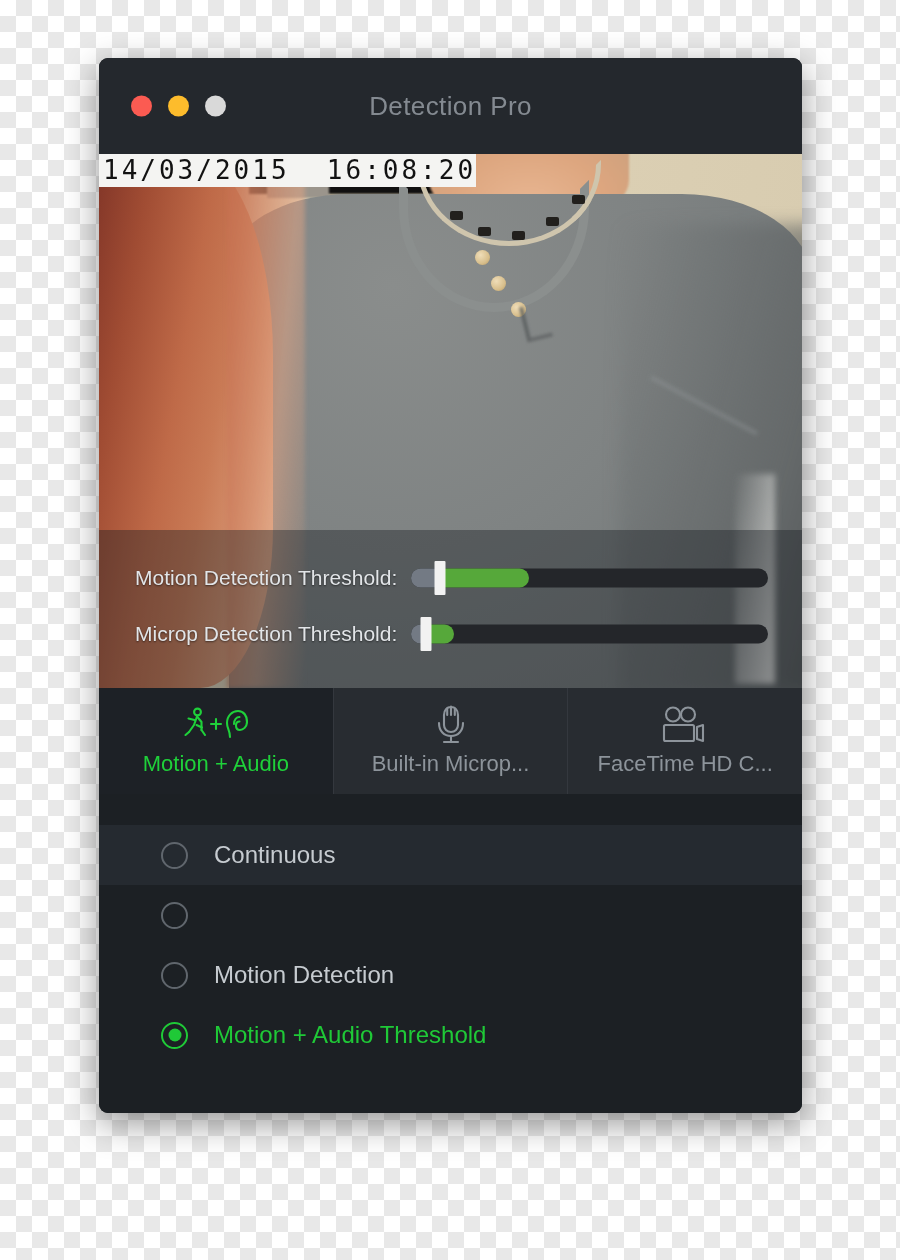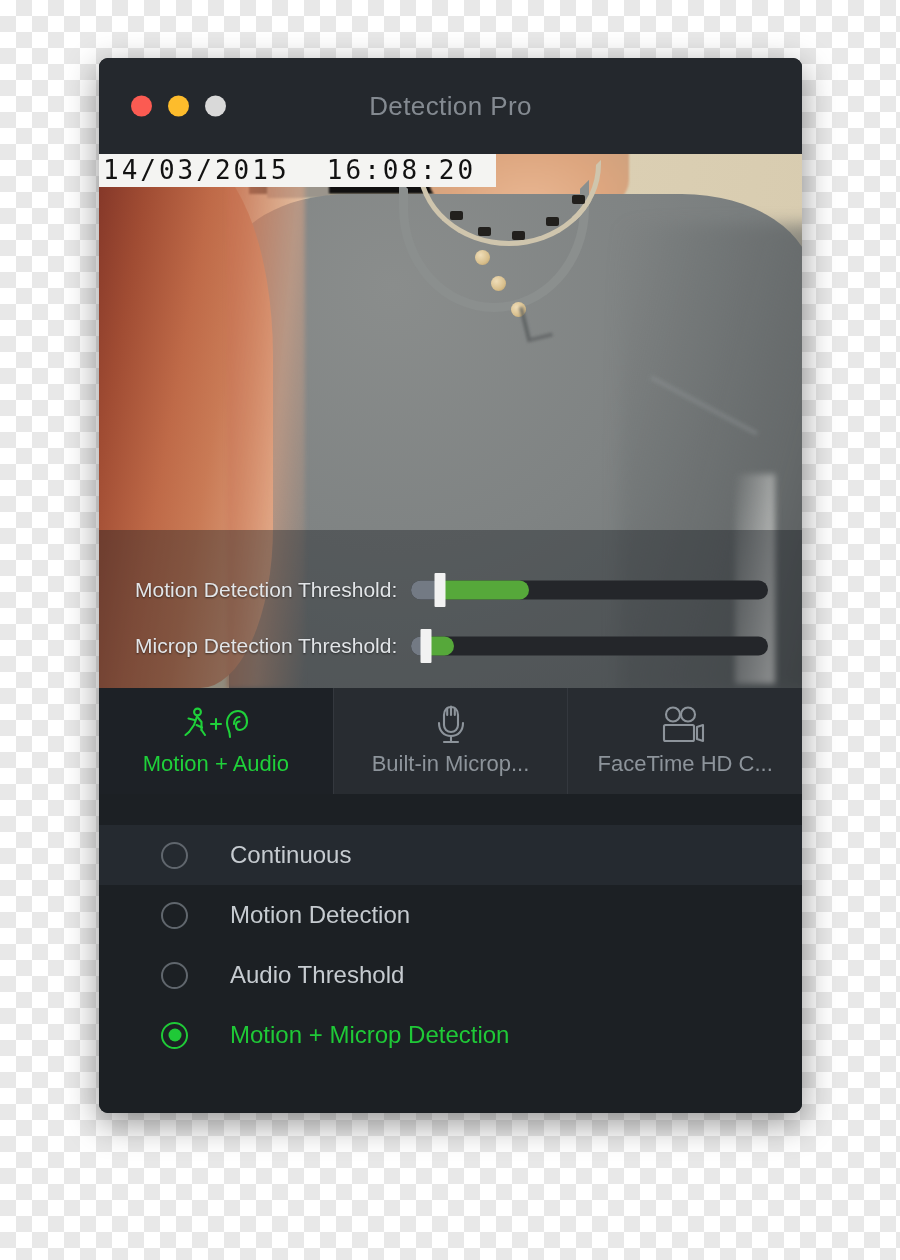--- a/index.html
+++ b/index.html
@@ -187,38 +187,38 @@
     width: 40px; height: 210px;
     background: linear-gradient(100deg, rgba(238,238,235,0) 0%, rgba(238,238,235,0.85) 100%);
     filter: blur(3px);
   }
 
   
   #timestamp-overlay {
     position: absolute;
     left: 0; top: 0;
     background: #f4f4f2;
-    padding: 1px 20px 2px 4px;
+    padding: 1px 0 2px 4px;
     color: #121212;
     font-family: "DejaVu Sans Mono", "Liberation Mono", monospace;
     font-size: 26px;
     letter-spacing: 3.0px;
     line-height: 1.17;
     white-space: pre;
     z-index: 5;
   }
 
   
   #video-controls {
     position: absolute;
     left: 0; right: 0; bottom: 0;
     height: 158px;
     background: rgba(26,30,34,0.40);
     z-index: 4;
-    padding-top: 32px;
+    padding-top: 20px;
   }
   .slider-row {
     display: flex;
     align-items: center;
     height: 56px;
     padding-left: 36px;
     padding-right: 34px;
   }
   .slider-label {
     color: #e2e5e8;
@@ -301,21 +301,21 @@
   #mode-list {
     background: #1c2024;
     padding-top: 31px;
     height: 319px;
   }
   .mode-row {
     display: flex;
     align-items: center;
     height: 60px;
     padding-left: 62px;
-    gap: 42px;
+    gap: 26px;
   }
   .mode-row.hover { background: #252a30; }
   .radio {
     width: 27px; height: 27px;
     border-radius: 50%;
     border: 2px solid #60666d;
     flex: 0 0 auto;
     position: relative;
   }
   .radio.selected { border-color: #1fc937; }
@@ -449,28 +449,27 @@
 
   <div id="mode-list">
 
     <div class="mode-row hover">
       <div class="radio"></div>
       <div class="mode-label">Continuous</div>
     </div>
 
     <div class="mode-row">
       <div class="radio"></div>
-      <div class="mode-label">Motion Detection</div>
     </div>
 
     <div class="mode-row">
       <div class="radio"></div>
-      <div class="mode-label">Audio Threshold</div>
+      <div class="mode-label">Motion Detection</div>
     </div>
 
     <div class="mode-row selected">
       <div class="radio selected"></div>
-      <div class="mode-label">Motion + Microp Detection</div>
+      <div class="mode-label">Motion + Audio Threshold</div>
     </div>
 
   </div>
 
 </div>
 
 </body></html>

